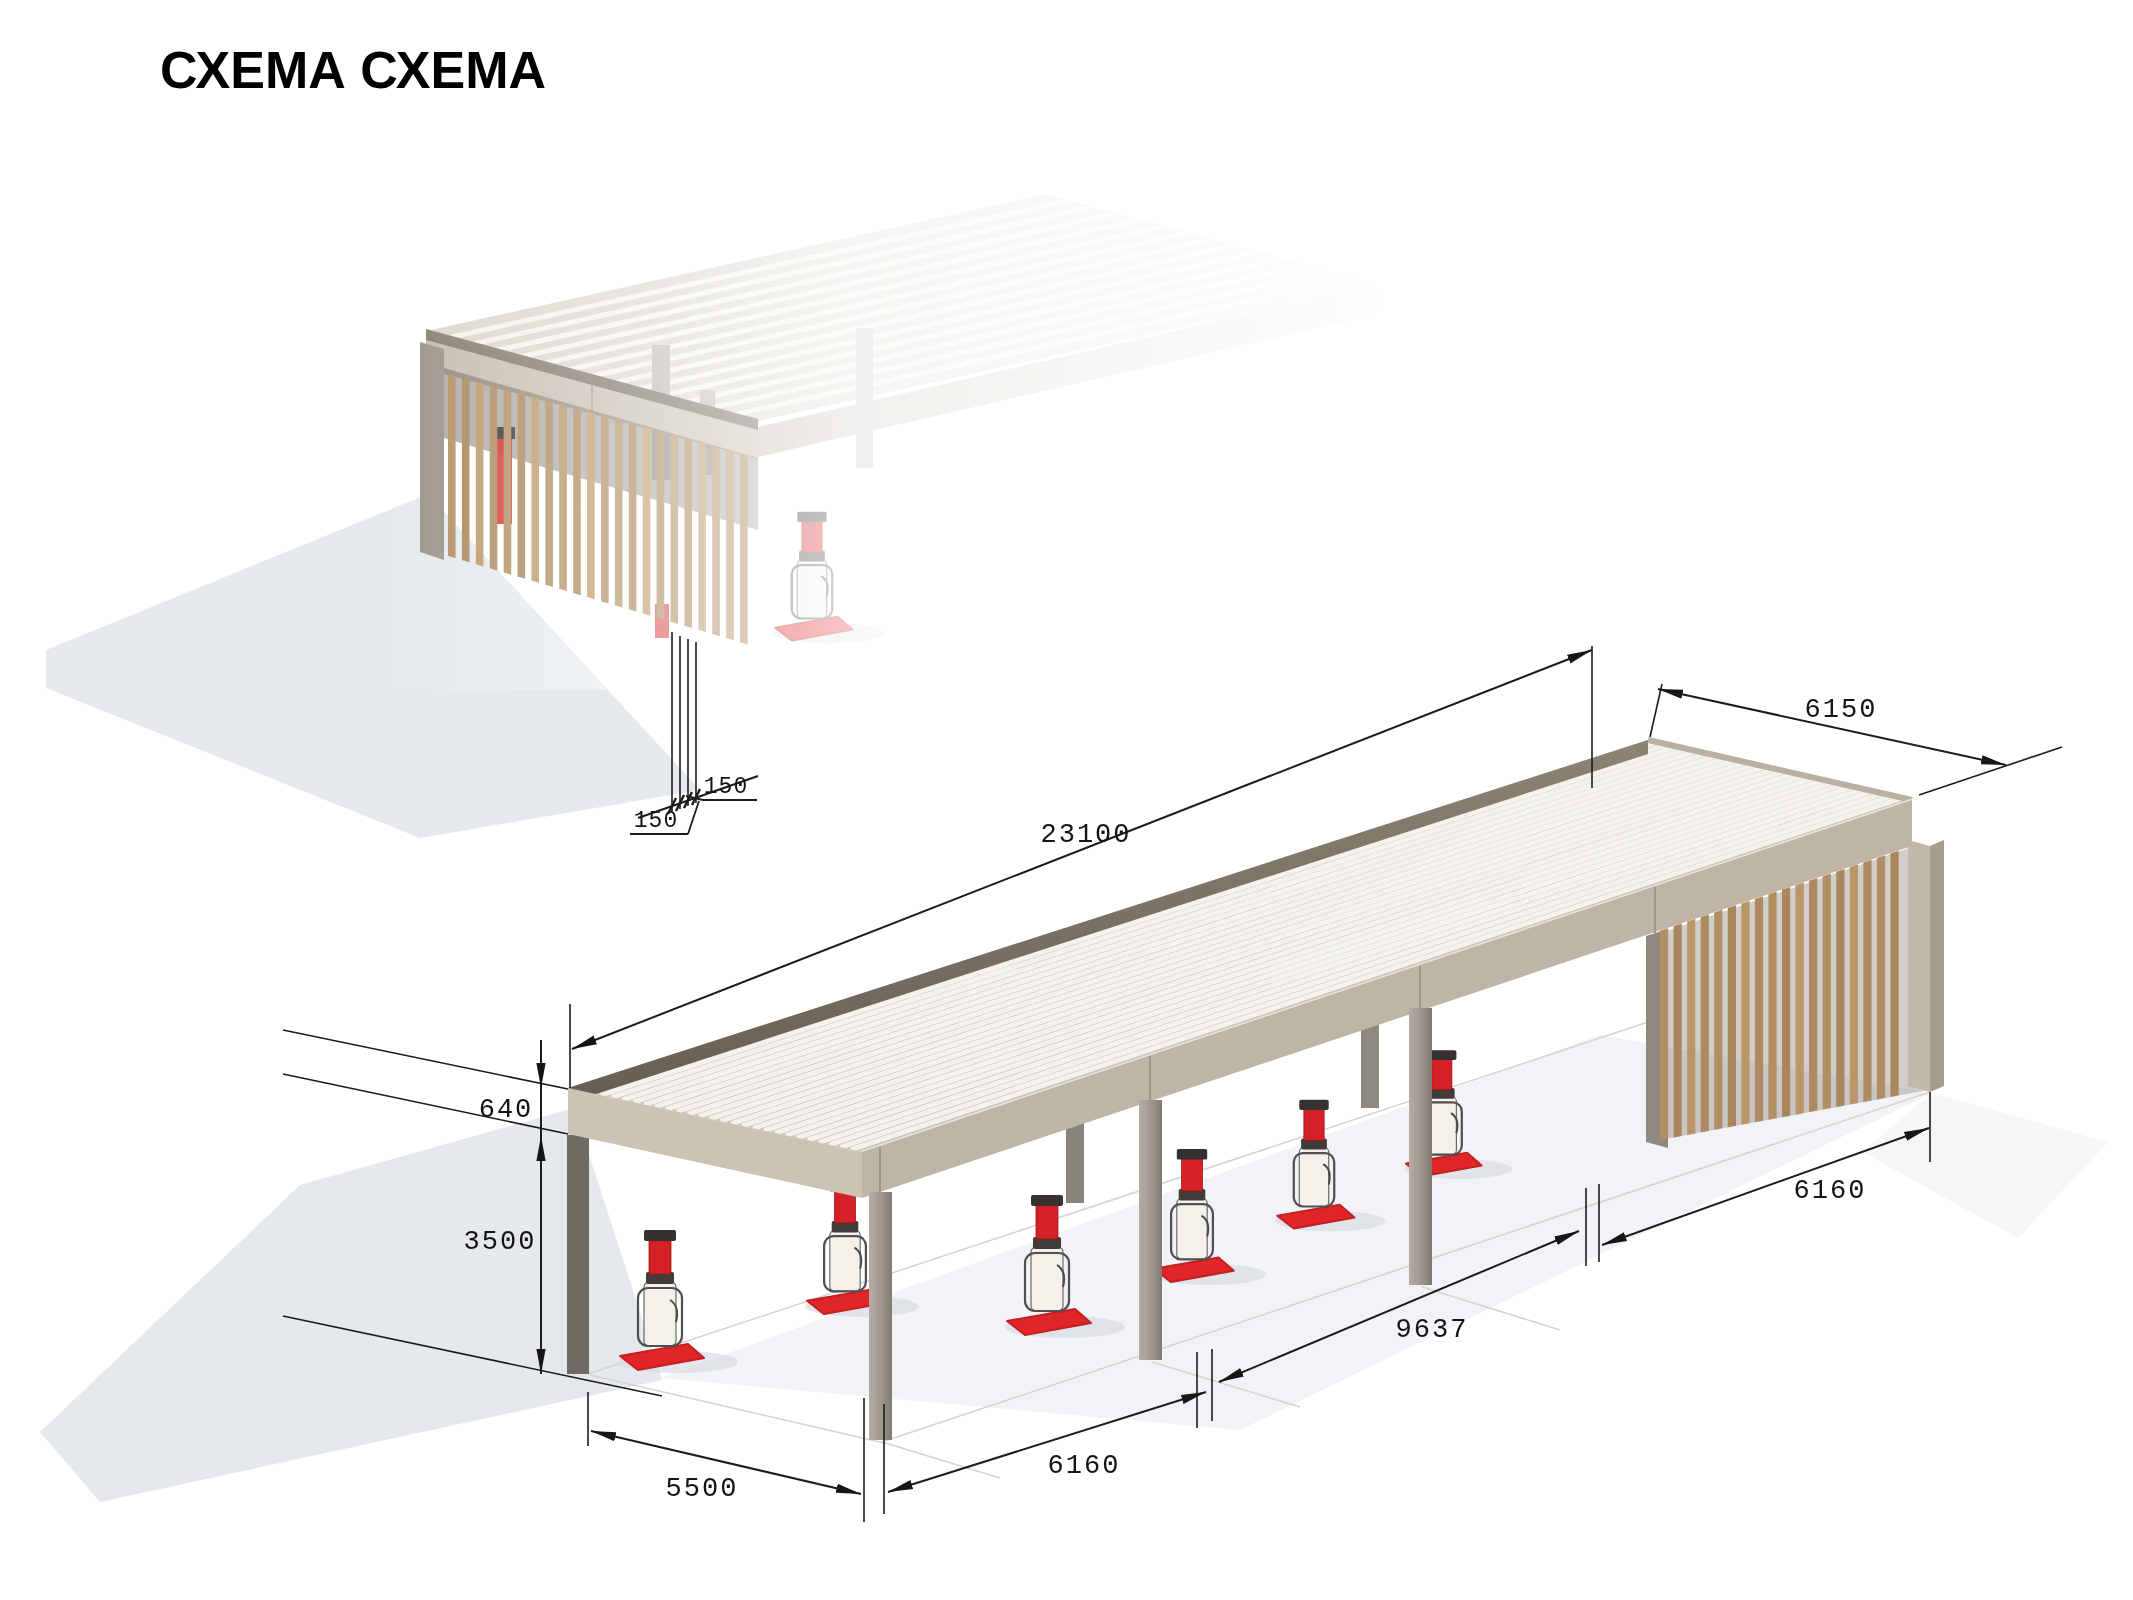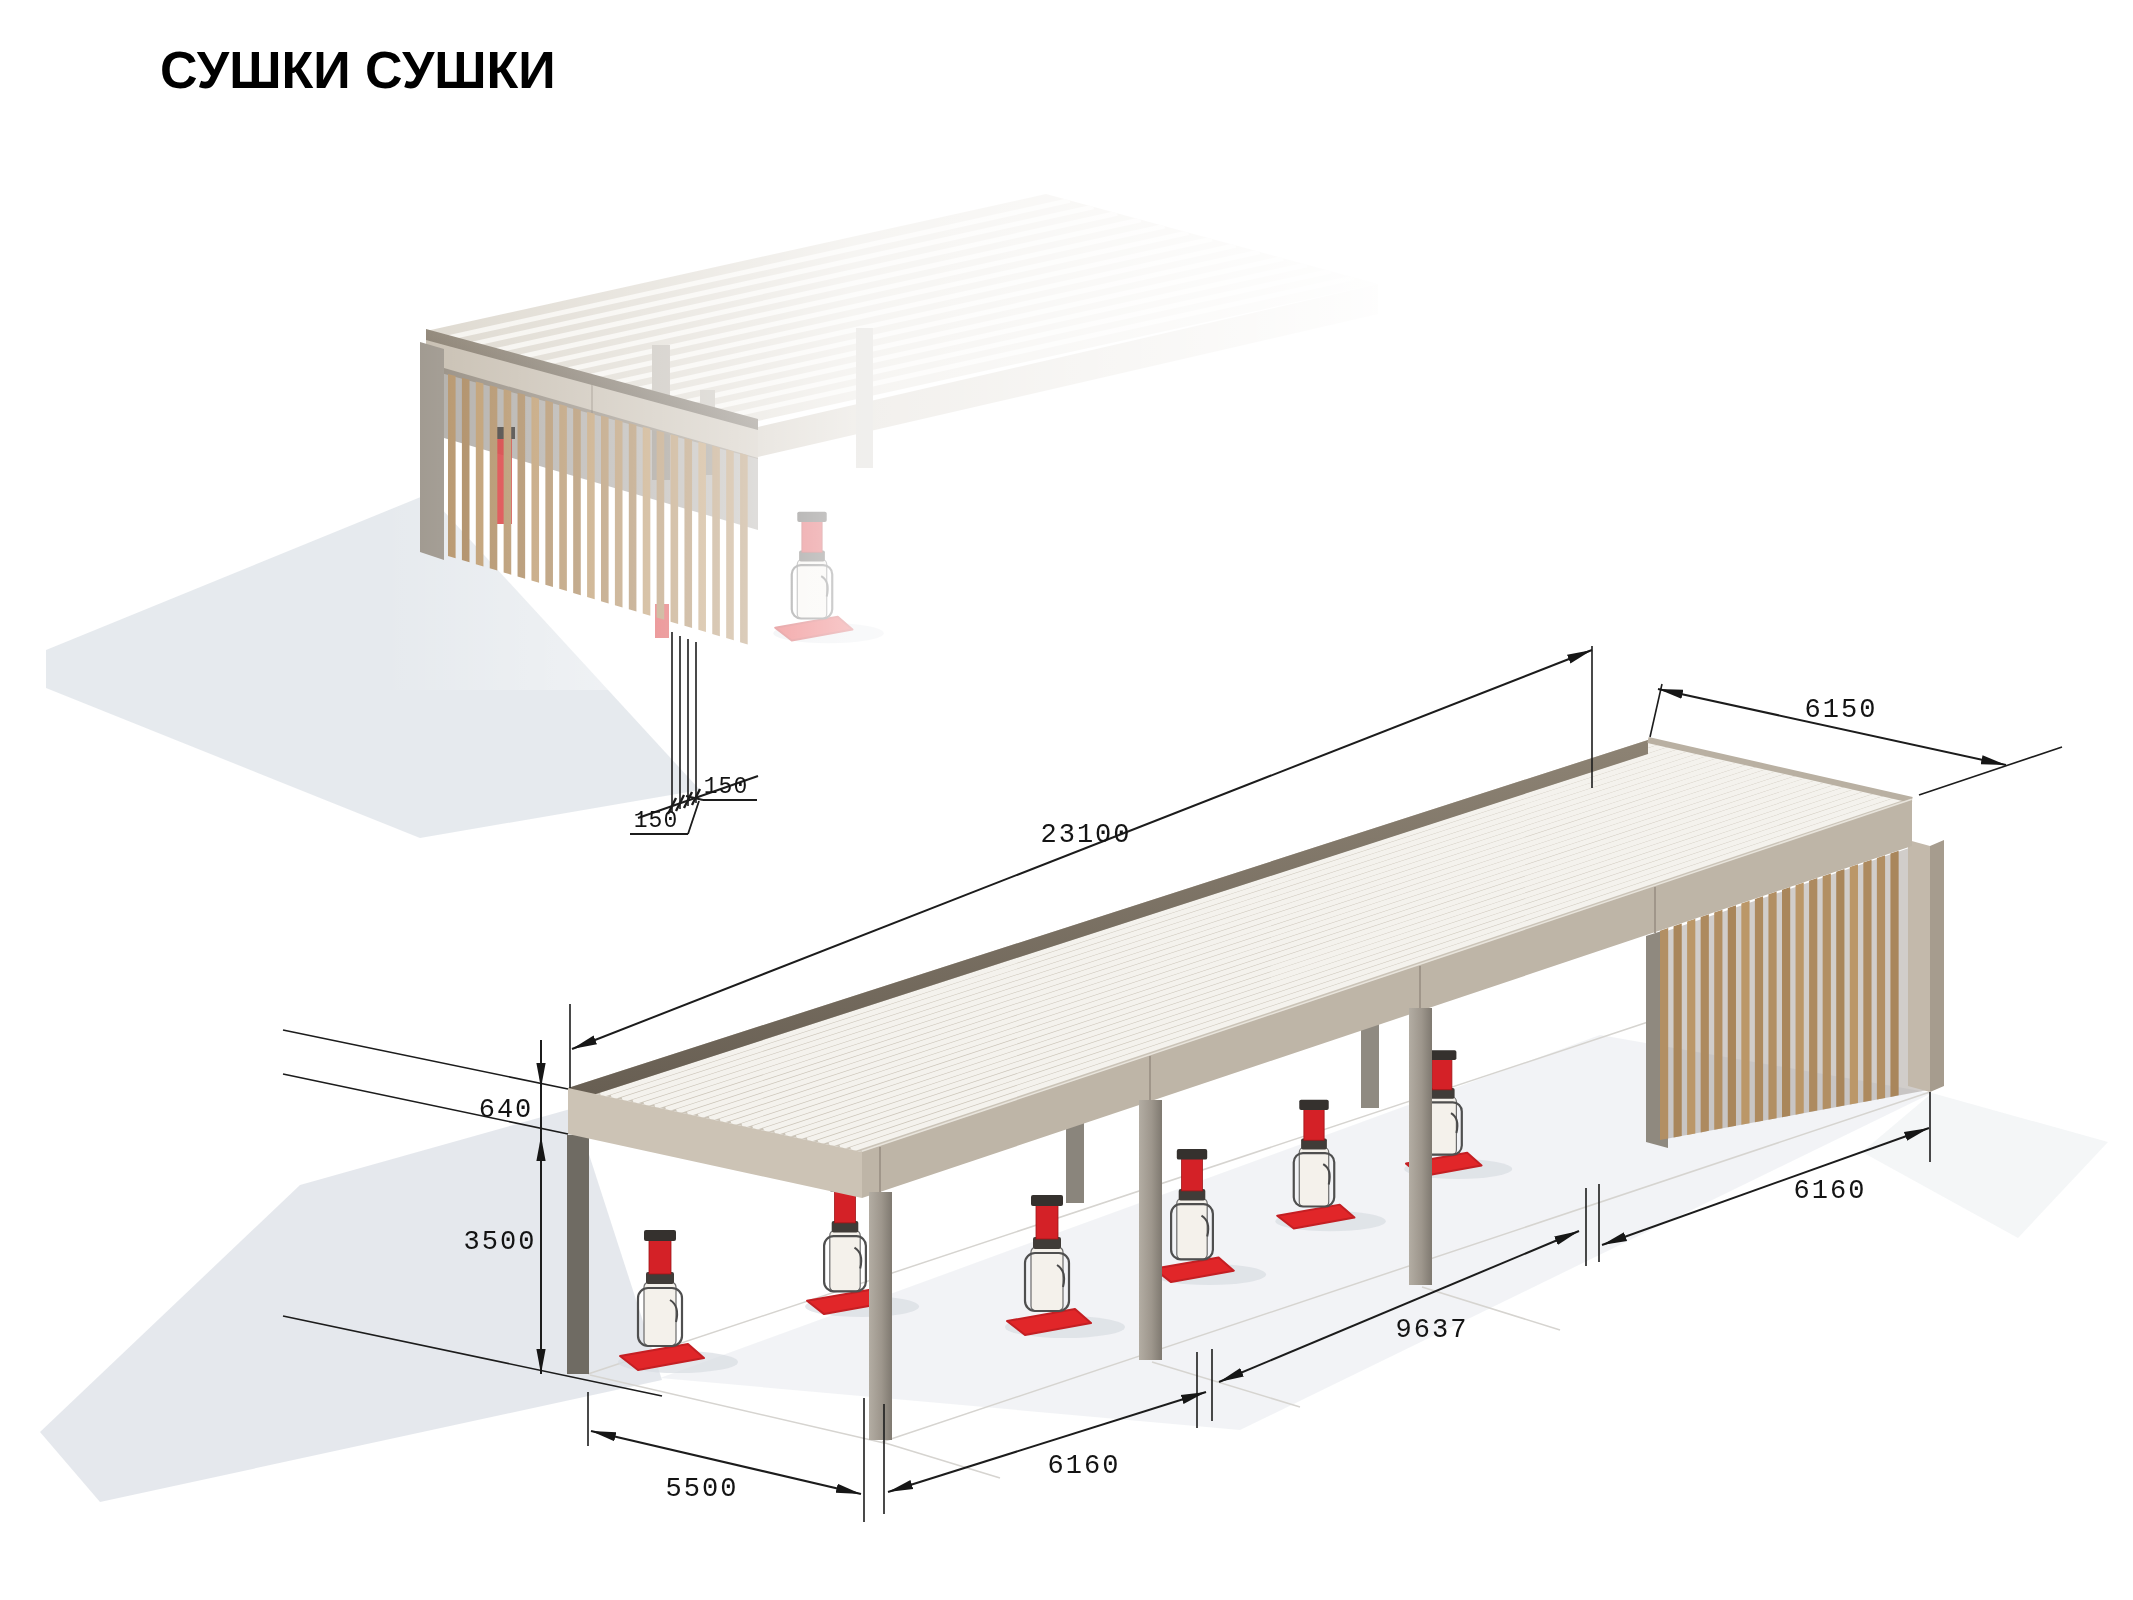--- a/index.html
+++ b/index.html
@@ -13,21 +13,21 @@
   .dimline{stroke:#1c1c1c;stroke-width:2;fill:none;}
   .extline{stroke:#1c1c1c;stroke-width:1.6;fill:none;}
   .gline{stroke:#d6d4d0;stroke-width:1.5;fill:none;}
   .leader{stroke:#1c1c1c;stroke-width:1.8;fill:none;}
   .tick{stroke:#1c1c1c;stroke-width:2.4;}
 </style>
 </head>
 <body>
 
 <div class="stage">
-  <div class="title">СУШКИ СУШКИ</div>
+  <div class="title">СХЕМА СХЕМА</div>
 
   <svg width="2133" height="1600" viewBox="0 0 2133 1600">
     <defs>
       <marker id="arrE" markerUnits="userSpaceOnUse" markerWidth="26" markerHeight="14" viewBox="0 0 26 14" refX="25" refY="7" orient="auto">
         <path d="M0,2.4 L25,7 L0,11.6 Z" fill="#161616"></path>
       </marker>
       <marker id="arrS" markerUnits="userSpaceOnUse" markerWidth="26" markerHeight="14" viewBox="0 0 26 14" refX="25" refY="7" orient="auto-start-reverse">
         <path d="M0,2.4 L25,7 L0,11.6 Z" fill="#161616"></path>
       </marker>
       <linearGradient id="colGrad" x1="0" y1="0" x2="1" y2="0">

